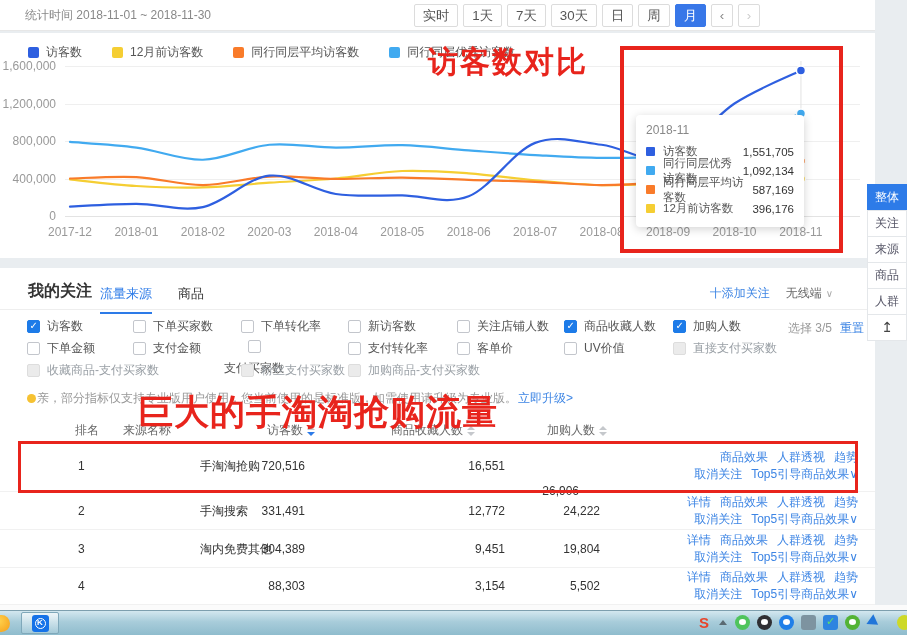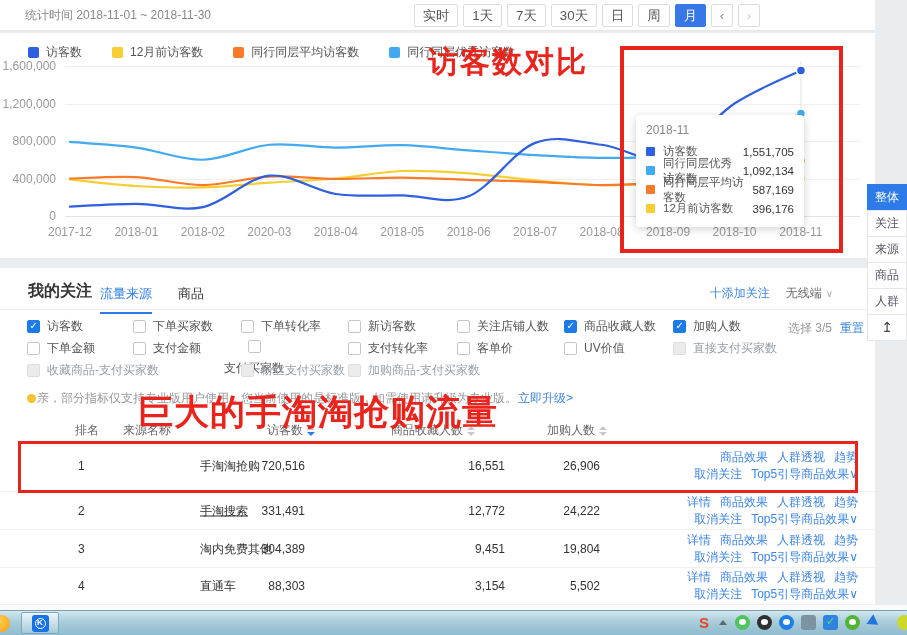--- a/index.html
+++ b/index.html
@@ -308,29 +308,29 @@
       <div class="hcell" style="left: 170px; width: 145px; text-align: right;"><span>访客数</span><span class="sort-icons sorted"><i class="sort-up"></i><i class="sort-down"></i></span></div>
       <div class="hcell" style="left: 330px; width: 145px; text-align: right;"><span>商品收藏人数</span><span class="sort-icons"><i class="sort-up"></i><i class="sort-down"></i></span></div>
       <div class="hcell" style="left: 470px; width: 137px; text-align: right;"><span>加购人数</span><span class="sort-icons"><i class="sort-up"></i><i class="sort-down"></i></span></div>
     </div>
   <div id="tbl-rows">
       <div class="trow" style="top: 173px; height: 51px;">
         <div class="tcell" style="left: 78px; width: 30px;">1</div>
         <div class="tcell" style="left: 200px; width: 170px;">手淘淘抢购</div>
         <div class="tcell num" style="left: 180px; width: 125px;">720,516</div>
         <div class="tcell num" style="left: 380px; width: 125px;">16,551</div>
-        <div class="tcell num" style="left: 475px; width: 125px;">26,906</div>
+        <div class="tcell num" style="left: 454px; width: 125px; margin-top: 25px;">26,906</div>
         <div class="ops">
           <div><a>商品效果</a><a>人群透视</a><a>趋势</a></div>
           <div><a>取消关注</a><a>Top5引导商品效果∨</a></div>
         </div>
       </div>
       <div class="trow" style="top: 224px; height: 38px;">
         <div class="tcell" style="left: 78px; width: 30px;">2</div>
-        <div class="tcell" style="left: 200px; width: 170px; text-decoration: underline;">手淘搜索</div>
+        <div class="tcell" style="left: 200px; width: 170px;">手淘搜索</div>
         <div class="tcell num" style="left: 180px; width: 125px;">331,491</div>
         <div class="tcell num" style="left: 380px; width: 125px;">12,772</div>
         <div class="tcell num" style="left: 475px; width: 125px;">24,222</div>
         <div class="ops">
           <div><a>详情</a><a>商品效果</a><a>人群透视</a><a>趋势</a></div>
           <div><a>取消关注</a><a>Top5引导商品效果∨</a></div>
         </div>
       </div>
       <div class="trow" style="top: 262px; height: 38px;">
         <div class="tcell" style="left: 78px; width: 30px;">3</div>
@@ -338,21 +338,20 @@
         <div class="tcell num" style="left: 180px; width: 125px;">304,389</div>
         <div class="tcell num" style="left: 380px; width: 125px;">9,451</div>
         <div class="tcell num" style="left: 475px; width: 125px;">19,804</div>
         <div class="ops">
           <div><a>详情</a><a>商品效果</a><a>人群透视</a><a>趋势</a></div>
           <div><a>取消关注</a><a>Top5引导商品效果∨</a></div>
         </div>
       </div>
       <div class="trow" style="top: 300px; height: 37px;">
         <div class="tcell" style="left: 78px; width: 30px;">4</div>
-        <div class="tcell" style="left: 200px; width: 170px;">直通车</div>
         <div class="tcell num" style="left: 180px; width: 125px;">88,303</div>
         <div class="tcell num" style="left: 380px; width: 125px;">3,154</div>
         <div class="tcell num" style="left: 475px; width: 125px; text-align: right;">5,502</div>
         <div class="ops">
           <div><a>详情</a><a>商品效果</a><a>人群透视</a><a>趋势</a></div>
           <div><a>取消关注</a><a>Top5引导商品效果∨</a></div>
         </div>
       </div>
     </div>
 </div>

